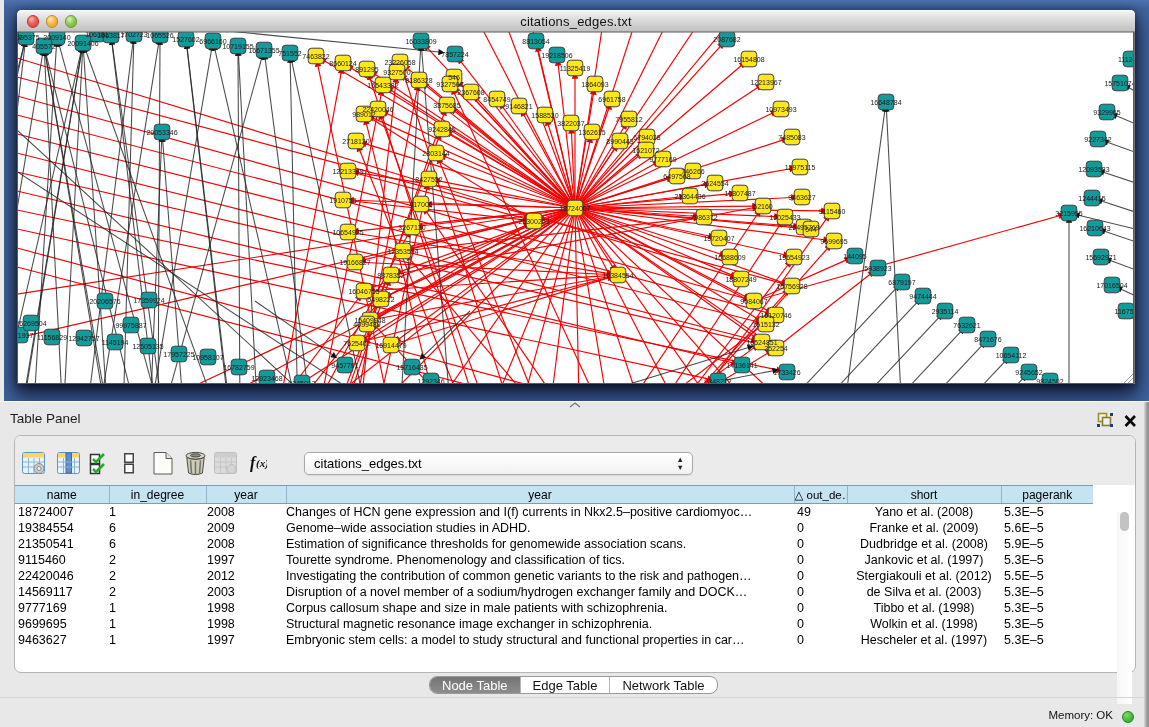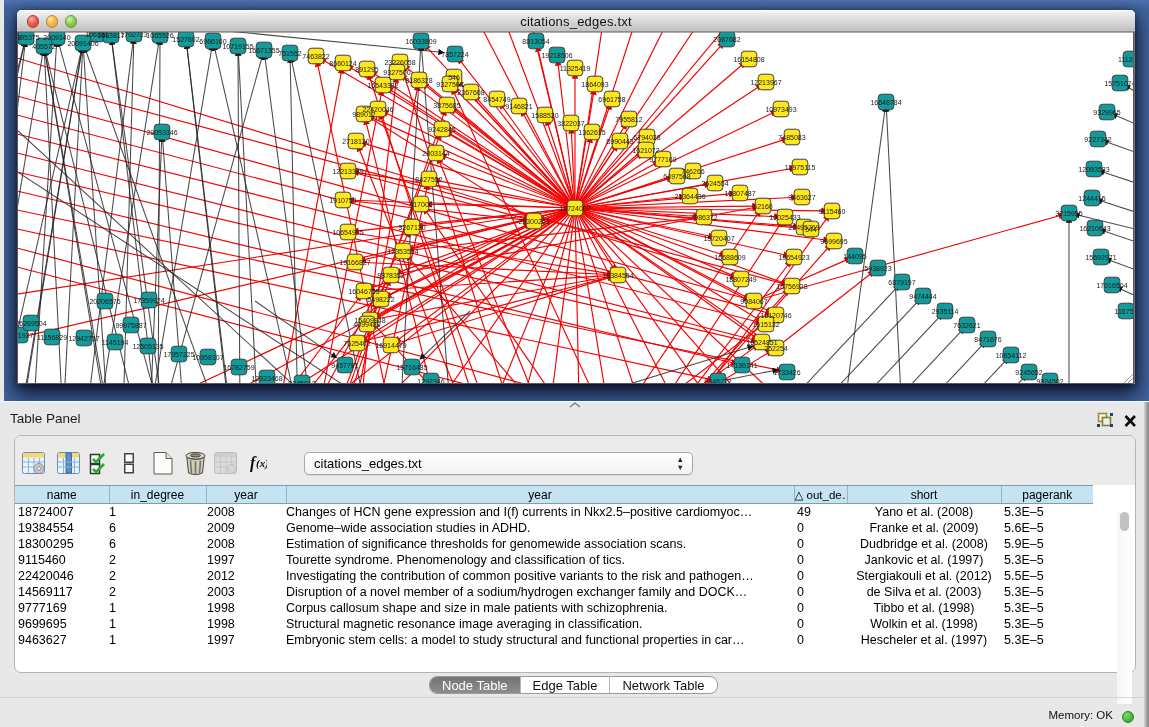--- a/index.html
+++ b/index.html
@@ -678,42 +678,42 @@
 <tr>
               <td class="c1">19384554</td>
               <td class="c2" style="padding-left:0">6</td>
               <td class="c3" style="padding-left:1px">2009</td>
               <td class="c4" style="padding-left:0">Genome–wide association studies in ADHD.</td>
               <td class="c5">0</td>
               <td class="c6">Franke et al. (2009)</td>
               <td class="c7">5.6E–5</td>
             </tr>
 <tr>
-              <td class="c1">18300295</td>
+              <td class="c1">21350541</td>
               <td class="c2" style="padding-left:0">6</td>
               <td class="c3" style="padding-left:1px">2008</td>
               <td class="c4" style="padding-left:0">Estimation of significance thresholds for genomewide association scans.</td>
               <td class="c5">0</td>
               <td class="c6">Dudbridge et al. (2008)</td>
               <td class="c7">5.9E–5</td>
             </tr>
 <tr>
               <td class="c1">9115460</td>
               <td class="c2" style="padding-left:0">2</td>
               <td class="c3" style="padding-left:1px">1997</td>
               <td class="c4" style="padding-left:0">Tourette syndrome. Phenomenology and classification of tics.</td>
               <td class="c5">0</td>
               <td class="c6">Jankovic et al. (1997)</td>
               <td class="c7">5.3E–5</td>
             </tr>
 <tr>
               <td class="c1">22420046</td>
               <td class="c2" style="padding-left:0">2</td>
               <td class="c3" style="padding-left:1px">2012</td>
-              <td class="c4" style="padding-left:0">Investigating the contribution of common positive variants to the risk and pathogen…</td>
+              <td class="c4" style="padding-left:0">Investigating the contribution of common genetic variants to the risk and pathogen…</td>
               <td class="c5">0</td>
               <td class="c6">Stergiakouli et al. (2012)</td>
               <td class="c7">5.5E–5</td>
             </tr>
 <tr>
               <td class="c1">14569117</td>
               <td class="c2" style="padding-left:0">2</td>
               <td class="c3" style="padding-left:1px">2003</td>
               <td class="c4" style="padding-left:0">Disruption of a novel member of a sodium/hydrogen exchanger family and DOCK…</td>
               <td class="c5">0</td>
@@ -726,21 +726,21 @@
               <td class="c3" style="padding-left:1px">1998</td>
               <td class="c4" style="padding-left:0">Corpus callosum shape and size in male patients with schizophrenia.</td>
               <td class="c5">0</td>
               <td class="c6">Tibbo et al. (1998)</td>
               <td class="c7">5.3E–5</td>
             </tr>
 <tr>
               <td class="c1">9699695</td>
               <td class="c2" style="padding-left:0">1</td>
               <td class="c3" style="padding-left:1px">1998</td>
-              <td class="c4" style="padding-left:0">Structural magnetic resonance image averaging in classification.</td>
+              <td class="c4" style="padding-left:0">Structural magnetic resonance image exchanger in schizophrenia.</td>
               <td class="c5">0</td>
               <td class="c6">Wolkin et al. (1998)</td>
               <td class="c7">5.3E–5</td>
             </tr>
 <tr>
               <td class="c1">9463627</td>
               <td class="c2" style="padding-left:0">1</td>
               <td class="c3" style="padding-left:1px">1997</td>
               <td class="c4" style="padding-left:0">Embryonic stem cells: a model to study structural and functional properties in car…</td>
               <td class="c5">0</td>

